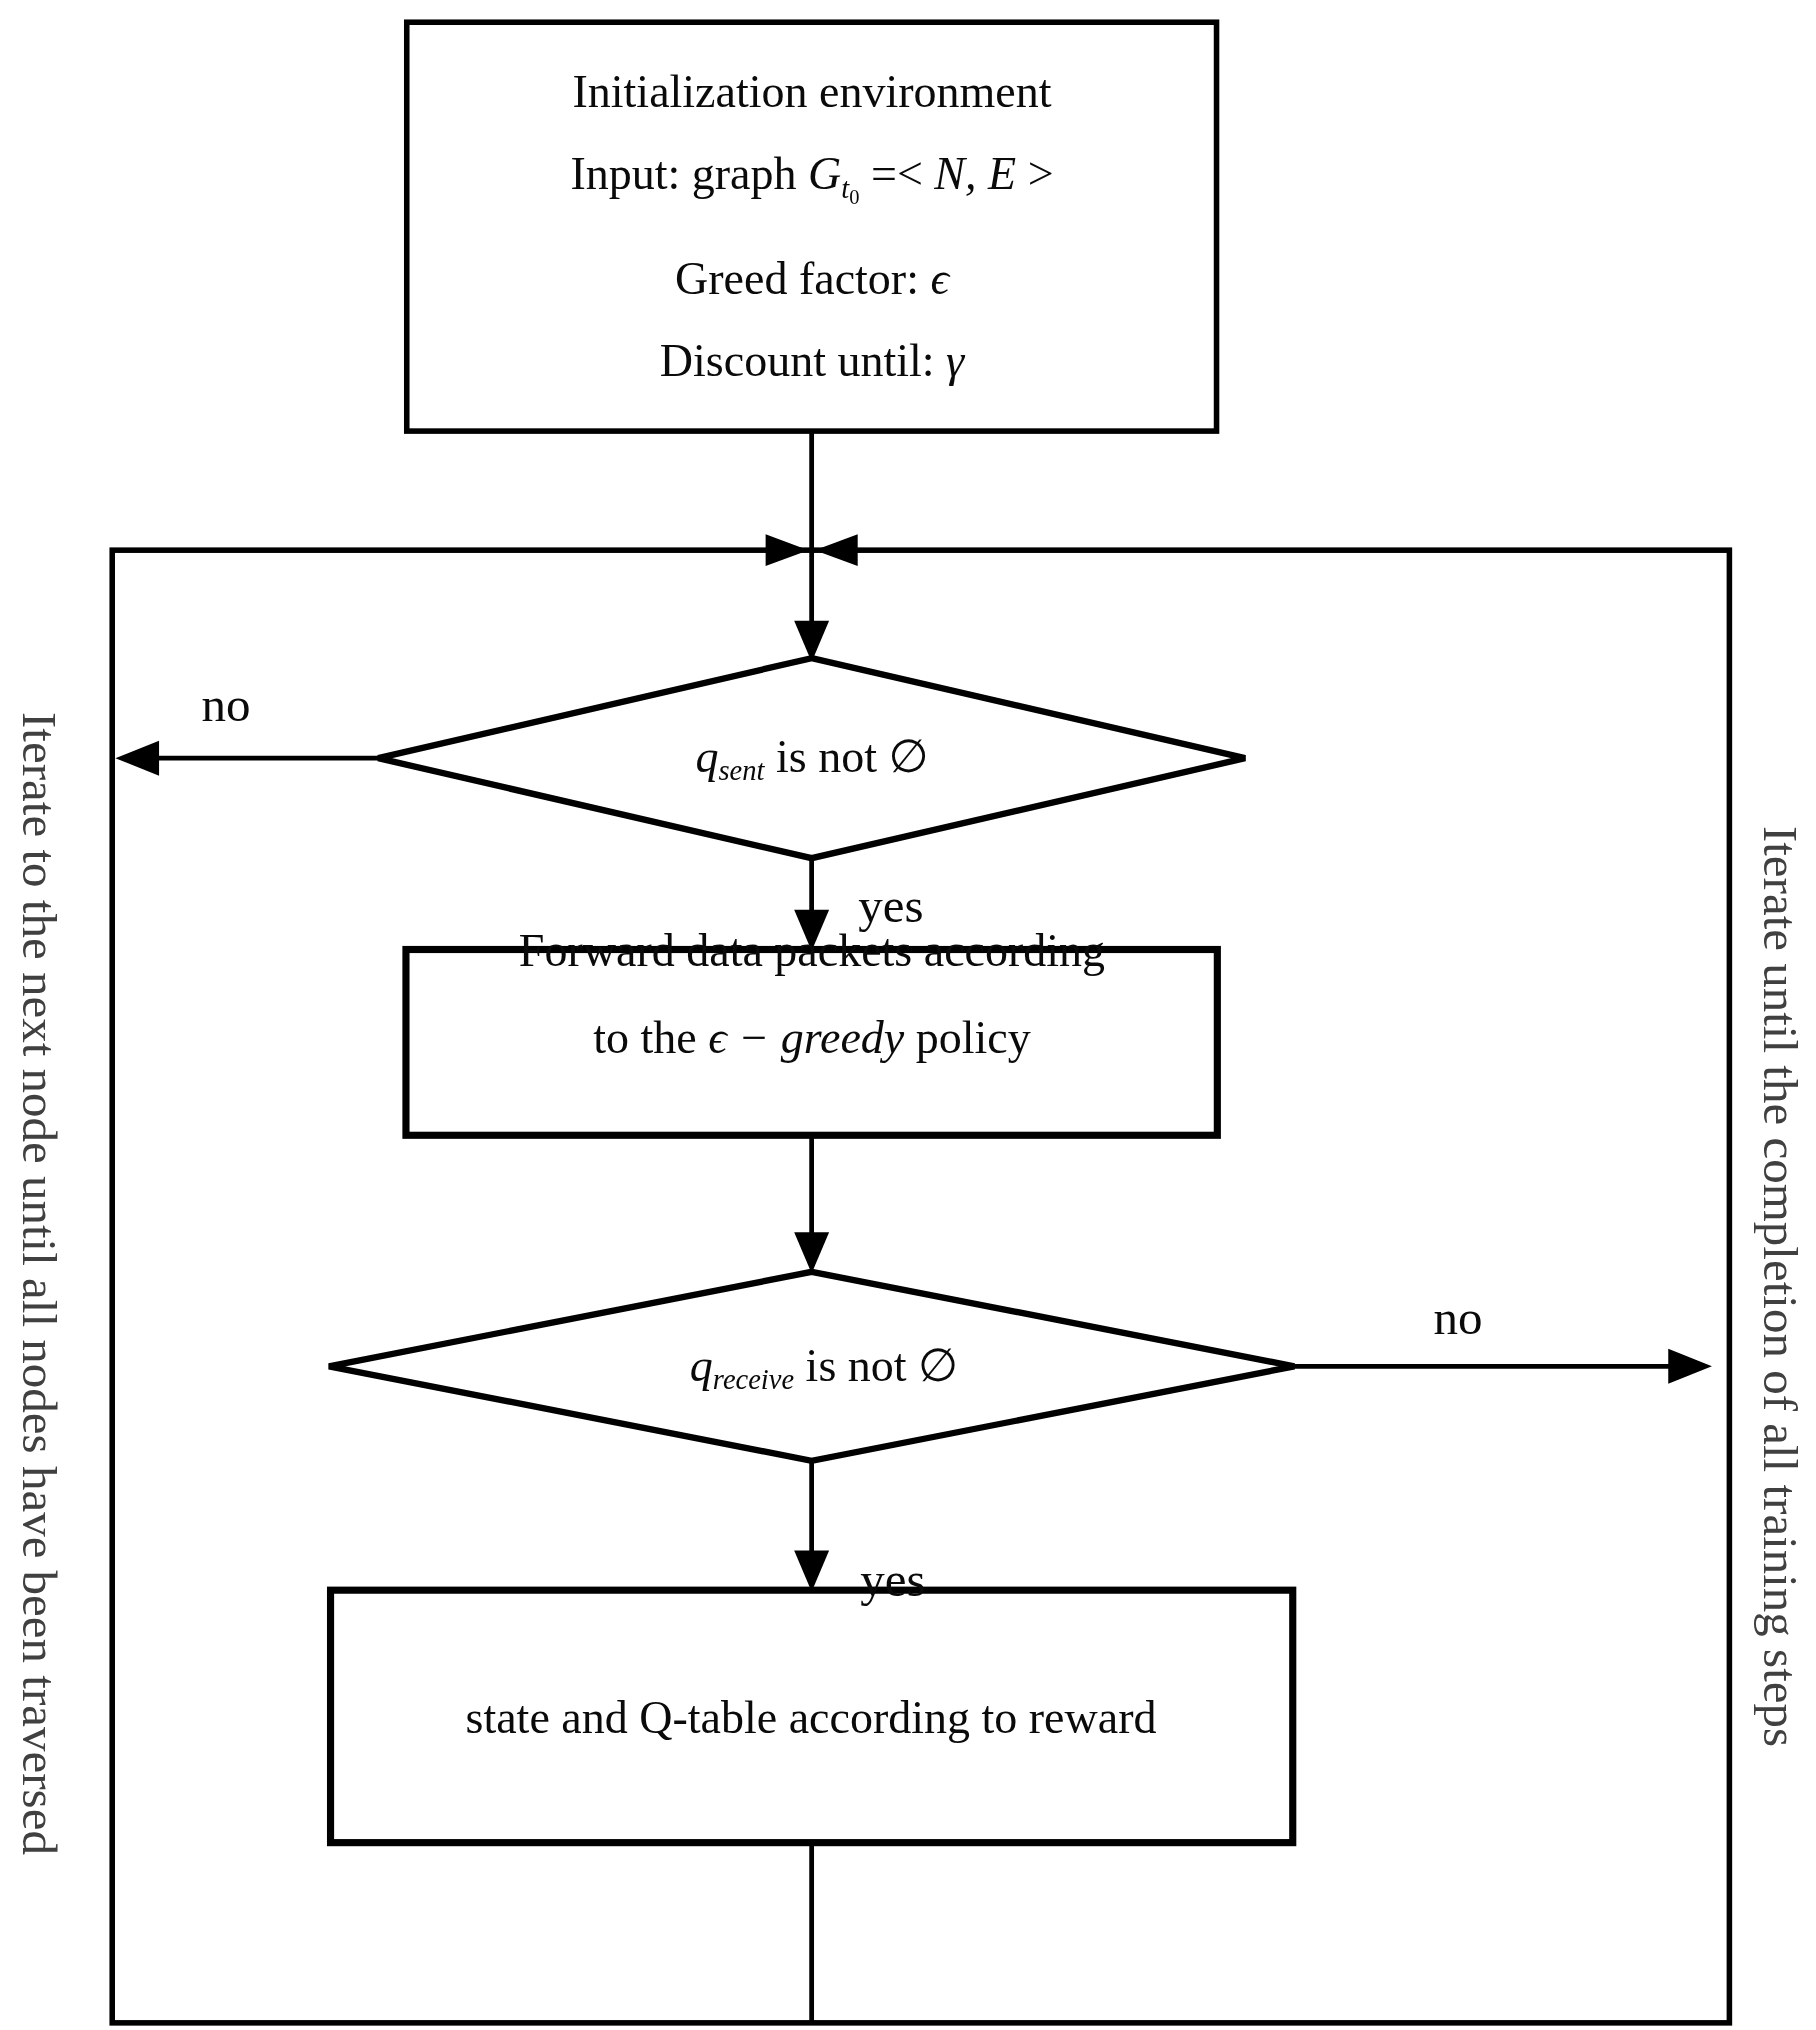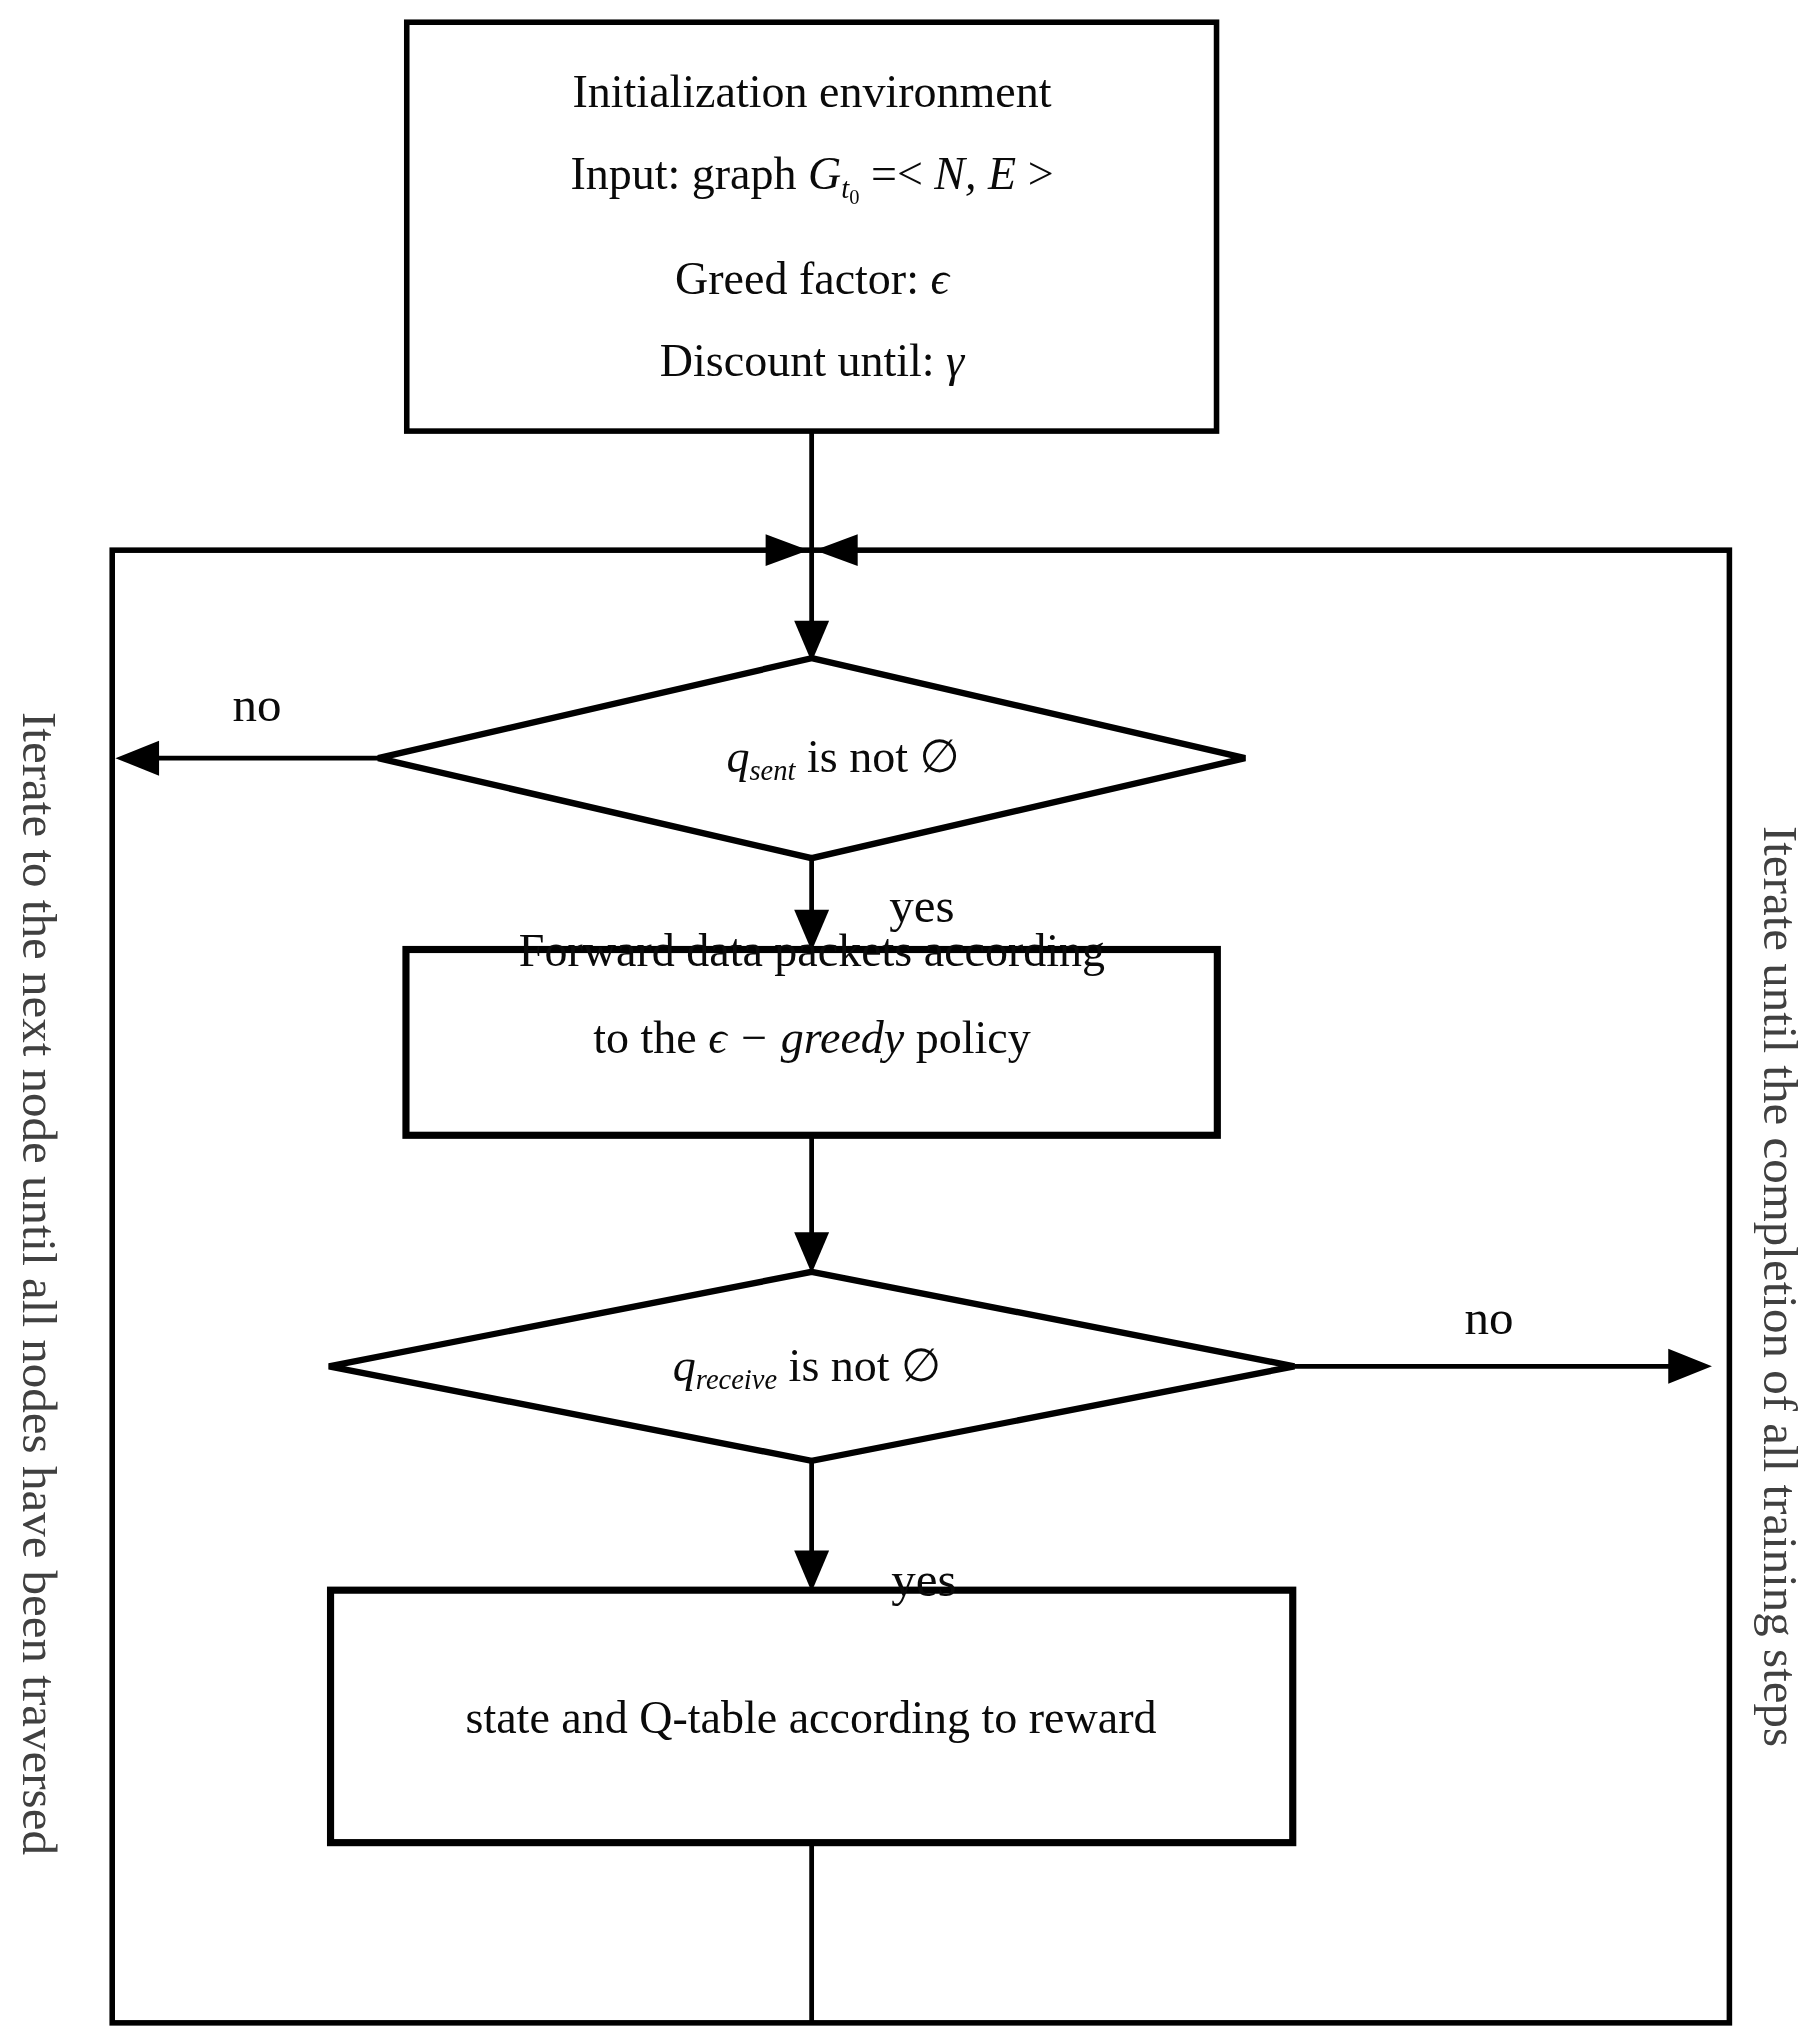--- a/index.html
+++ b/index.html
@@ -8,21 +8,21 @@
     width: 1817px;
     height: 2030px;
     background: #ffffff;
     font-family: "Liberation Serif", serif;
     color: #0a0a0a;
     overflow: hidden;
     border-radius: 28px;
   }
   svg.lines { position: absolute; left: 0; top: 0; width: 1817px; height: 2030px; }
   .txt { position: absolute; }
-  .center-anchor { transform: translate(-50%, -50%); white-space: nowrap; margin-left: 31px; }
+  .center-anchor { transform: translate(-50%, -50%); white-space: nowrap; }
   .initbox-text {
     left: 407px; top: 22px; width: 810px; height: 409px;
     display: flex; flex-direction: column; justify-content: center;
     text-align: center; font-size: 46px;
   }
   .initbox-text .tl { line-height: 82px; white-space: nowrap; }
   .procbox-text {
     display: flex; flex-direction: column; justify-content: center;
     text-align: center; font-size: 46px;
   }
@@ -87,21 +87,21 @@
     <div class="tl"><span>Discount until: </span><span class="it">γ</span></div>
   </div>
 
   <div class="txt center-anchor diamond-label" style="left:812px; top:758px;"><span class="it">q</span><span class="sb it">sent</span><span> is not ∅</span></div>
 
   <div class="txt procbox-text proc1">
     <div class="tl">Forward data packets according</div>
     <div class="tl"><span>to the </span><span class="it">ϵ − greedy</span><span> policy</span></div>
   </div>
 
-  <div class="txt center-anchor diamond-label" style="left:776px; top:1367px;font-family:Liberation Serif, serif;"><span class="it">q</span><span class="sb it">receive</span><span> is not ∅</span></div>
+  <div class="txt center-anchor diamond-label" style="left:824px; top:1367px;font-family:Liberation Serif, serif;"><span class="it">q</span><span class="sb it">receive</span><span> is not ∅</span></div>
 
   <div class="txt procbox-text proc2">
     <div class="tl">state and Q-table according to reward</div>
   </div>
 
   <div class="txt center-anchor edge-label" style="left:226px; top:704px;">no</div>
   <div class="txt center-anchor edge-label" style="left:891px; top:905px;">yes</div>
   <div class="txt center-anchor edge-label" style="left:1458px; top:1317px;">no</div>
   <div class="txt center-anchor edge-label" style="left:893px; top:1579px;">yes</div>
 

